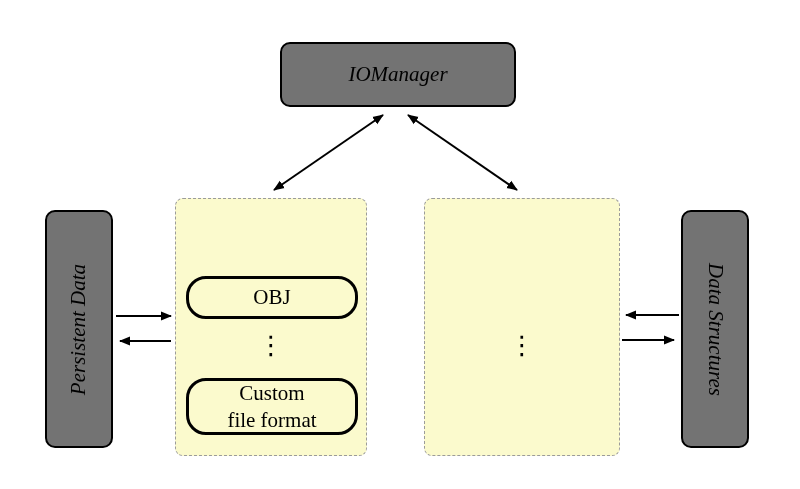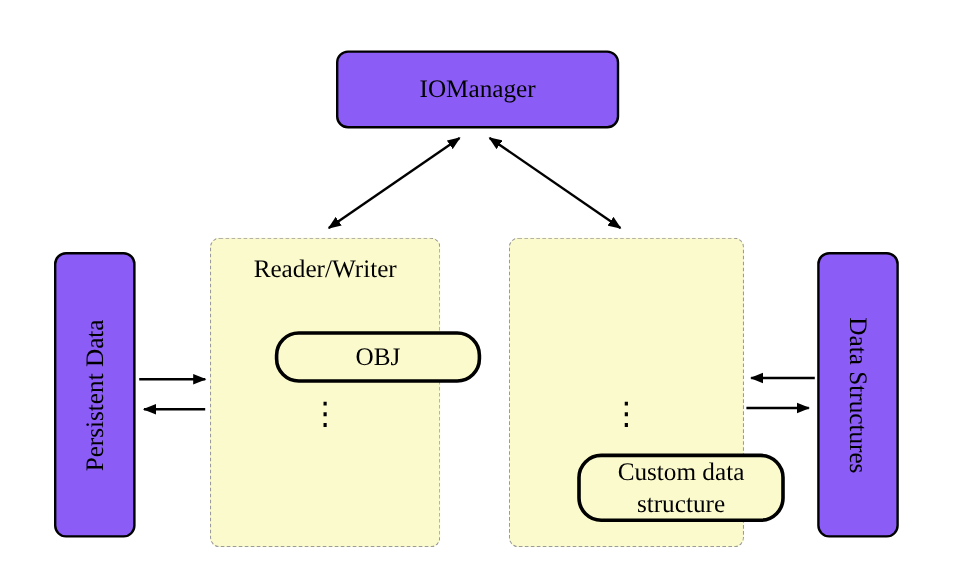--- a/index.html
+++ b/index.html
@@ -21,29 +21,30 @@
     width: 800px; height: 489px;
     z-index: 1;
     pointer-events: none;
   }
   .arrows-layer line {
     stroke: var(--arrow, #000000);
     stroke-width: 2;
   }
   .node {
     position: absolute;
-    background: #8b5cf6;
+    background: #737373;
     border: 2.5px solid var(--node-border, #000000);
     border-radius: 10px;
     display: flex;
     align-items: center;
     justify-content: center;
     font-size: 21px;
     z-index: 2;
     box-sizing: border-box;
+    font-style: italic;
   }
   .node .vlabel-ccw {
     transform: rotate(-90deg);
     white-space: nowrap;
   }
   .node .vlabel-cw {
     transform: rotate(90deg);
     white-space: nowrap;
   }
   .group {
@@ -68,21 +69,20 @@
     border: 3px solid var(--node-border, #000000);
     border-radius: 20px;
     display: flex;
     align-items: center;
     justify-content: center;
     text-align: center;
     font-size: 21px;
     line-height: 1.25;
     white-space: pre-line;
     box-sizing: border-box;
-    margin-left: 43px;
   }
   .ellipsis {
     position: absolute;
     left: 0; right: 0;
     text-align: center;
     font-size: 26px;
     line-height: 1;
     font-family: "DejaVu Sans", sans-serif;
   }
   
@@ -125,24 +125,23 @@
 
   <div class="node" id="persistent">
     <span class="vlabel-ccw">Persistent Data</span>
   </div>
 
   <div class="node" id="datastruct">
     <span class="vlabel-cw">Data Structures</span>
   </div>
 
   <div class="group" id="rw">
-    <div class="group-title">Reader/Writer</div>
     <div class="item-box item-0">OBJ</div>
     <div class="ellipsis">⋮</div>
+    <div class="item-box item-1">Custom
+file format</div>
   </div>
 
   <div class="group" id="ie">
     <div class="ellipsis">⋮</div>
-    <div class="item-box item-1">Custom data
-structure</div>
   </div>
 
 </div>
 
 </body></html>

